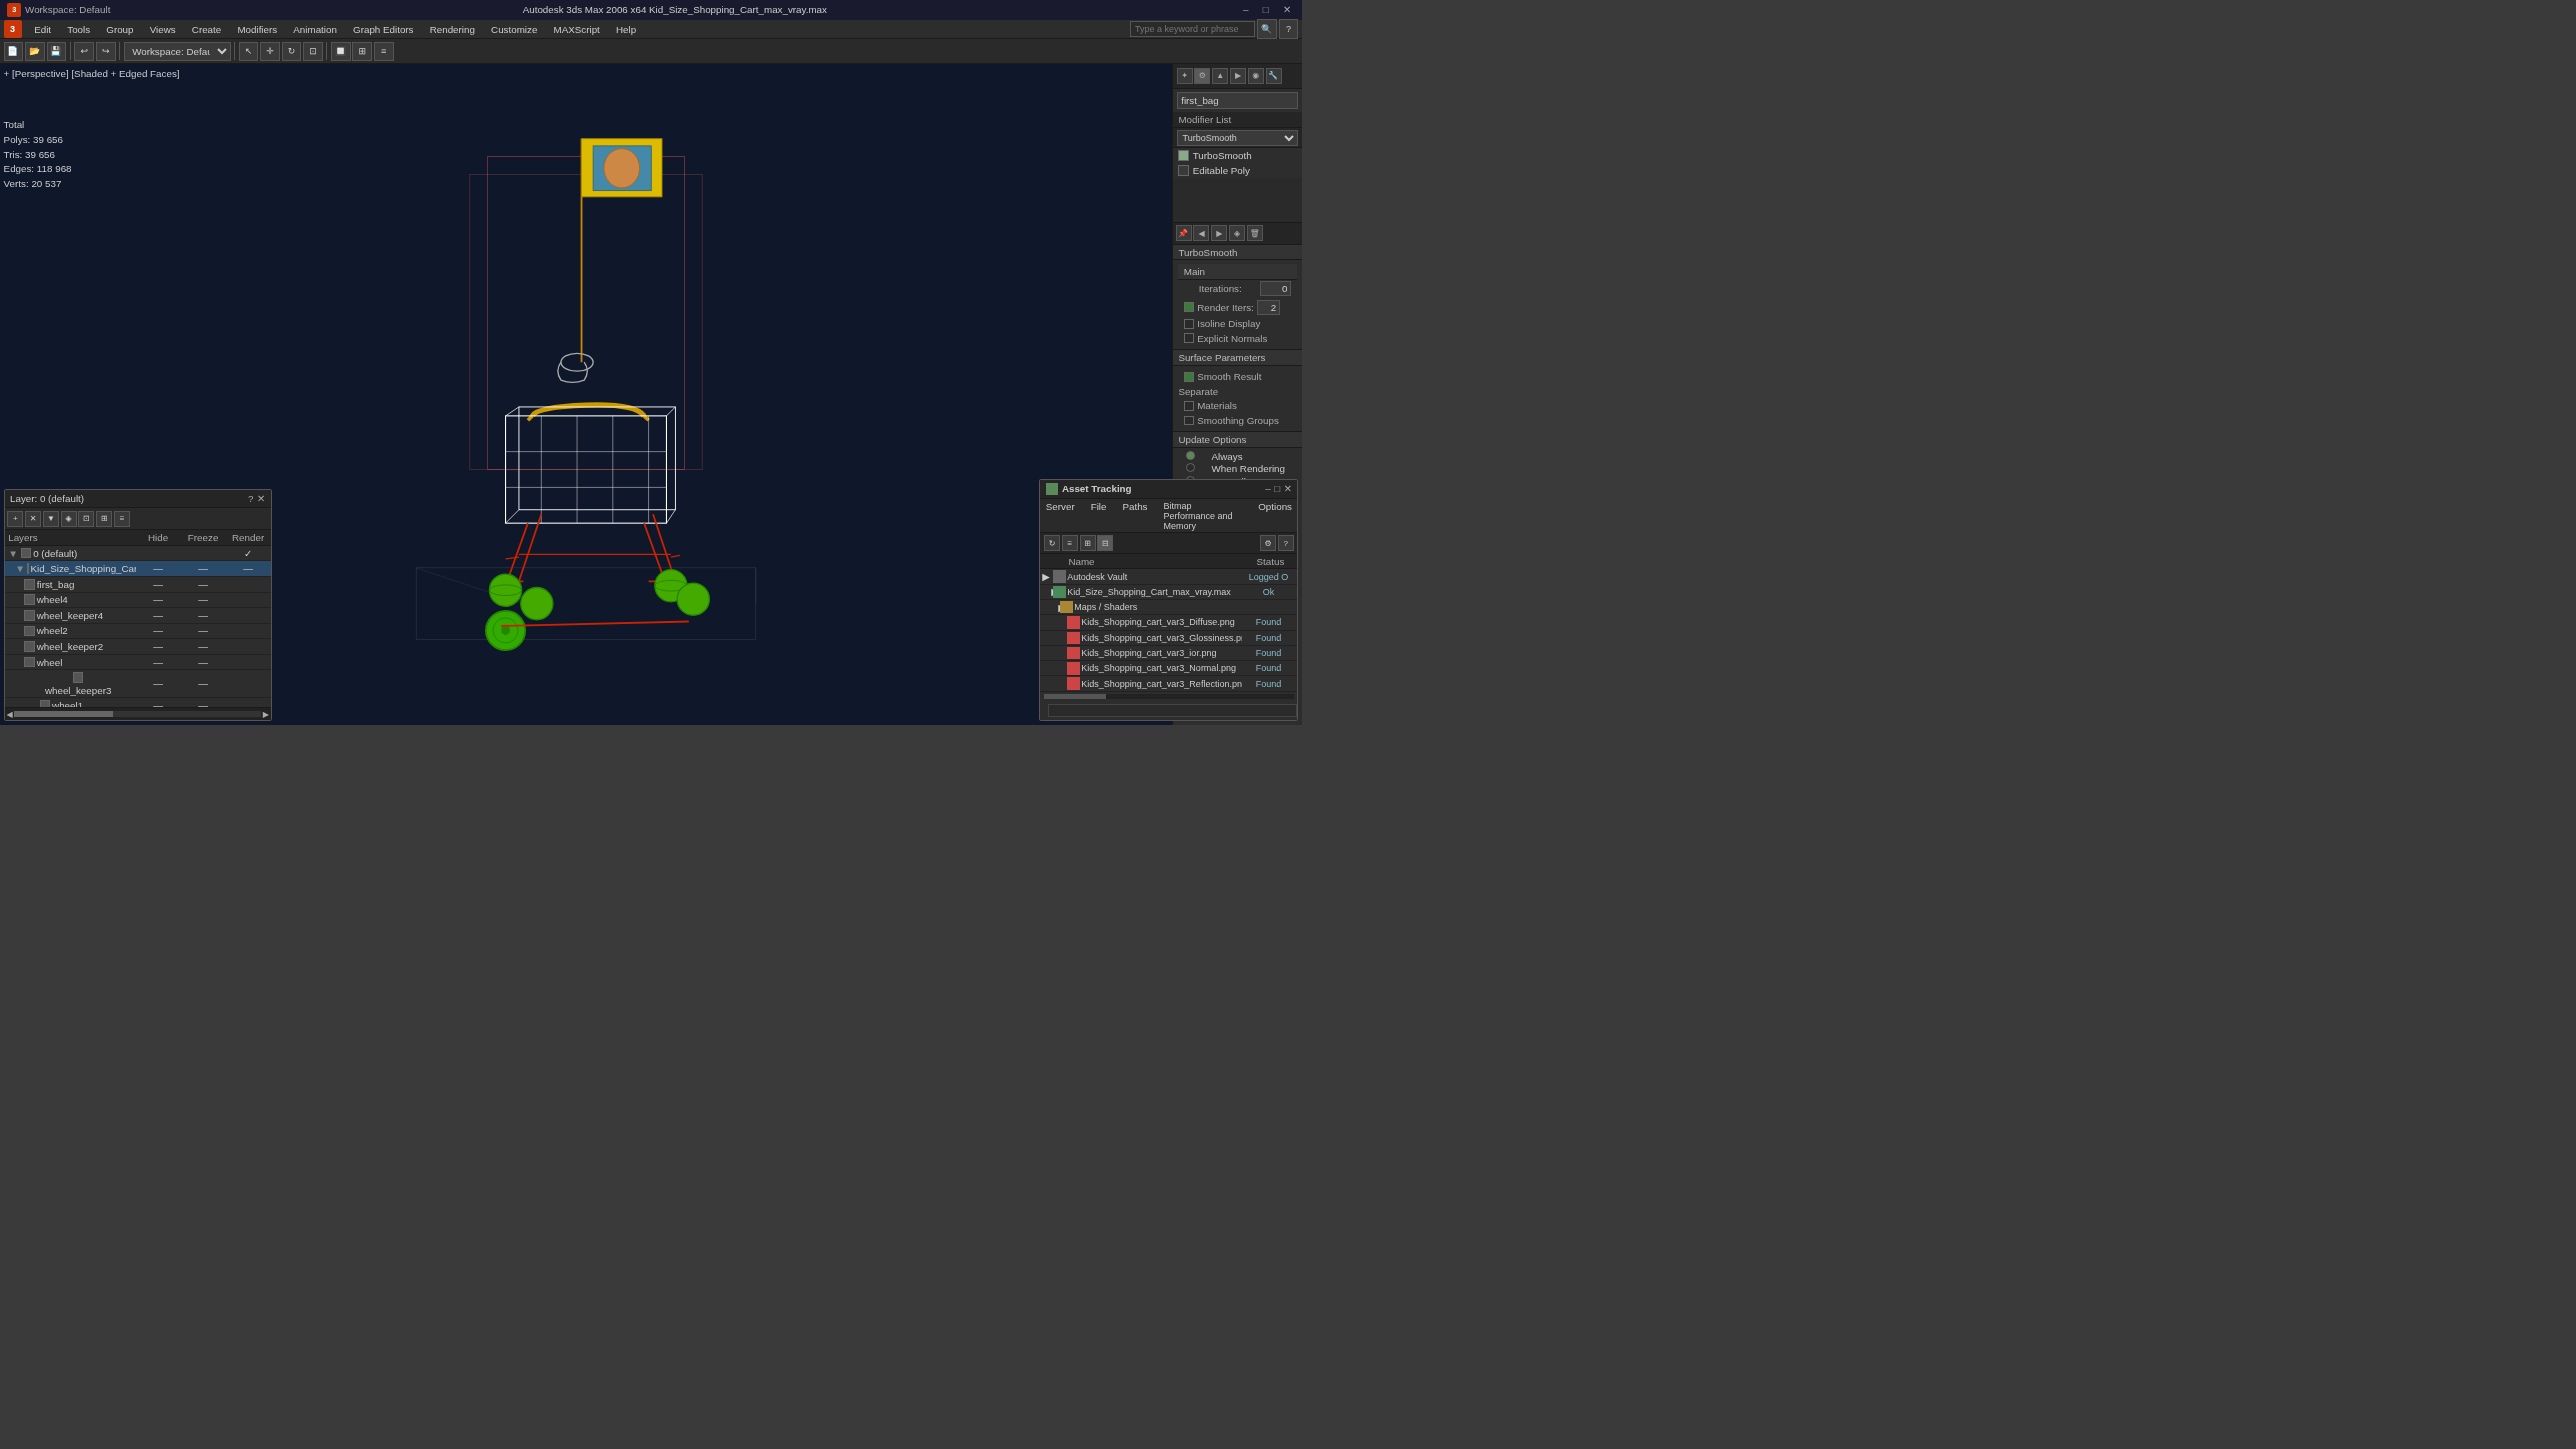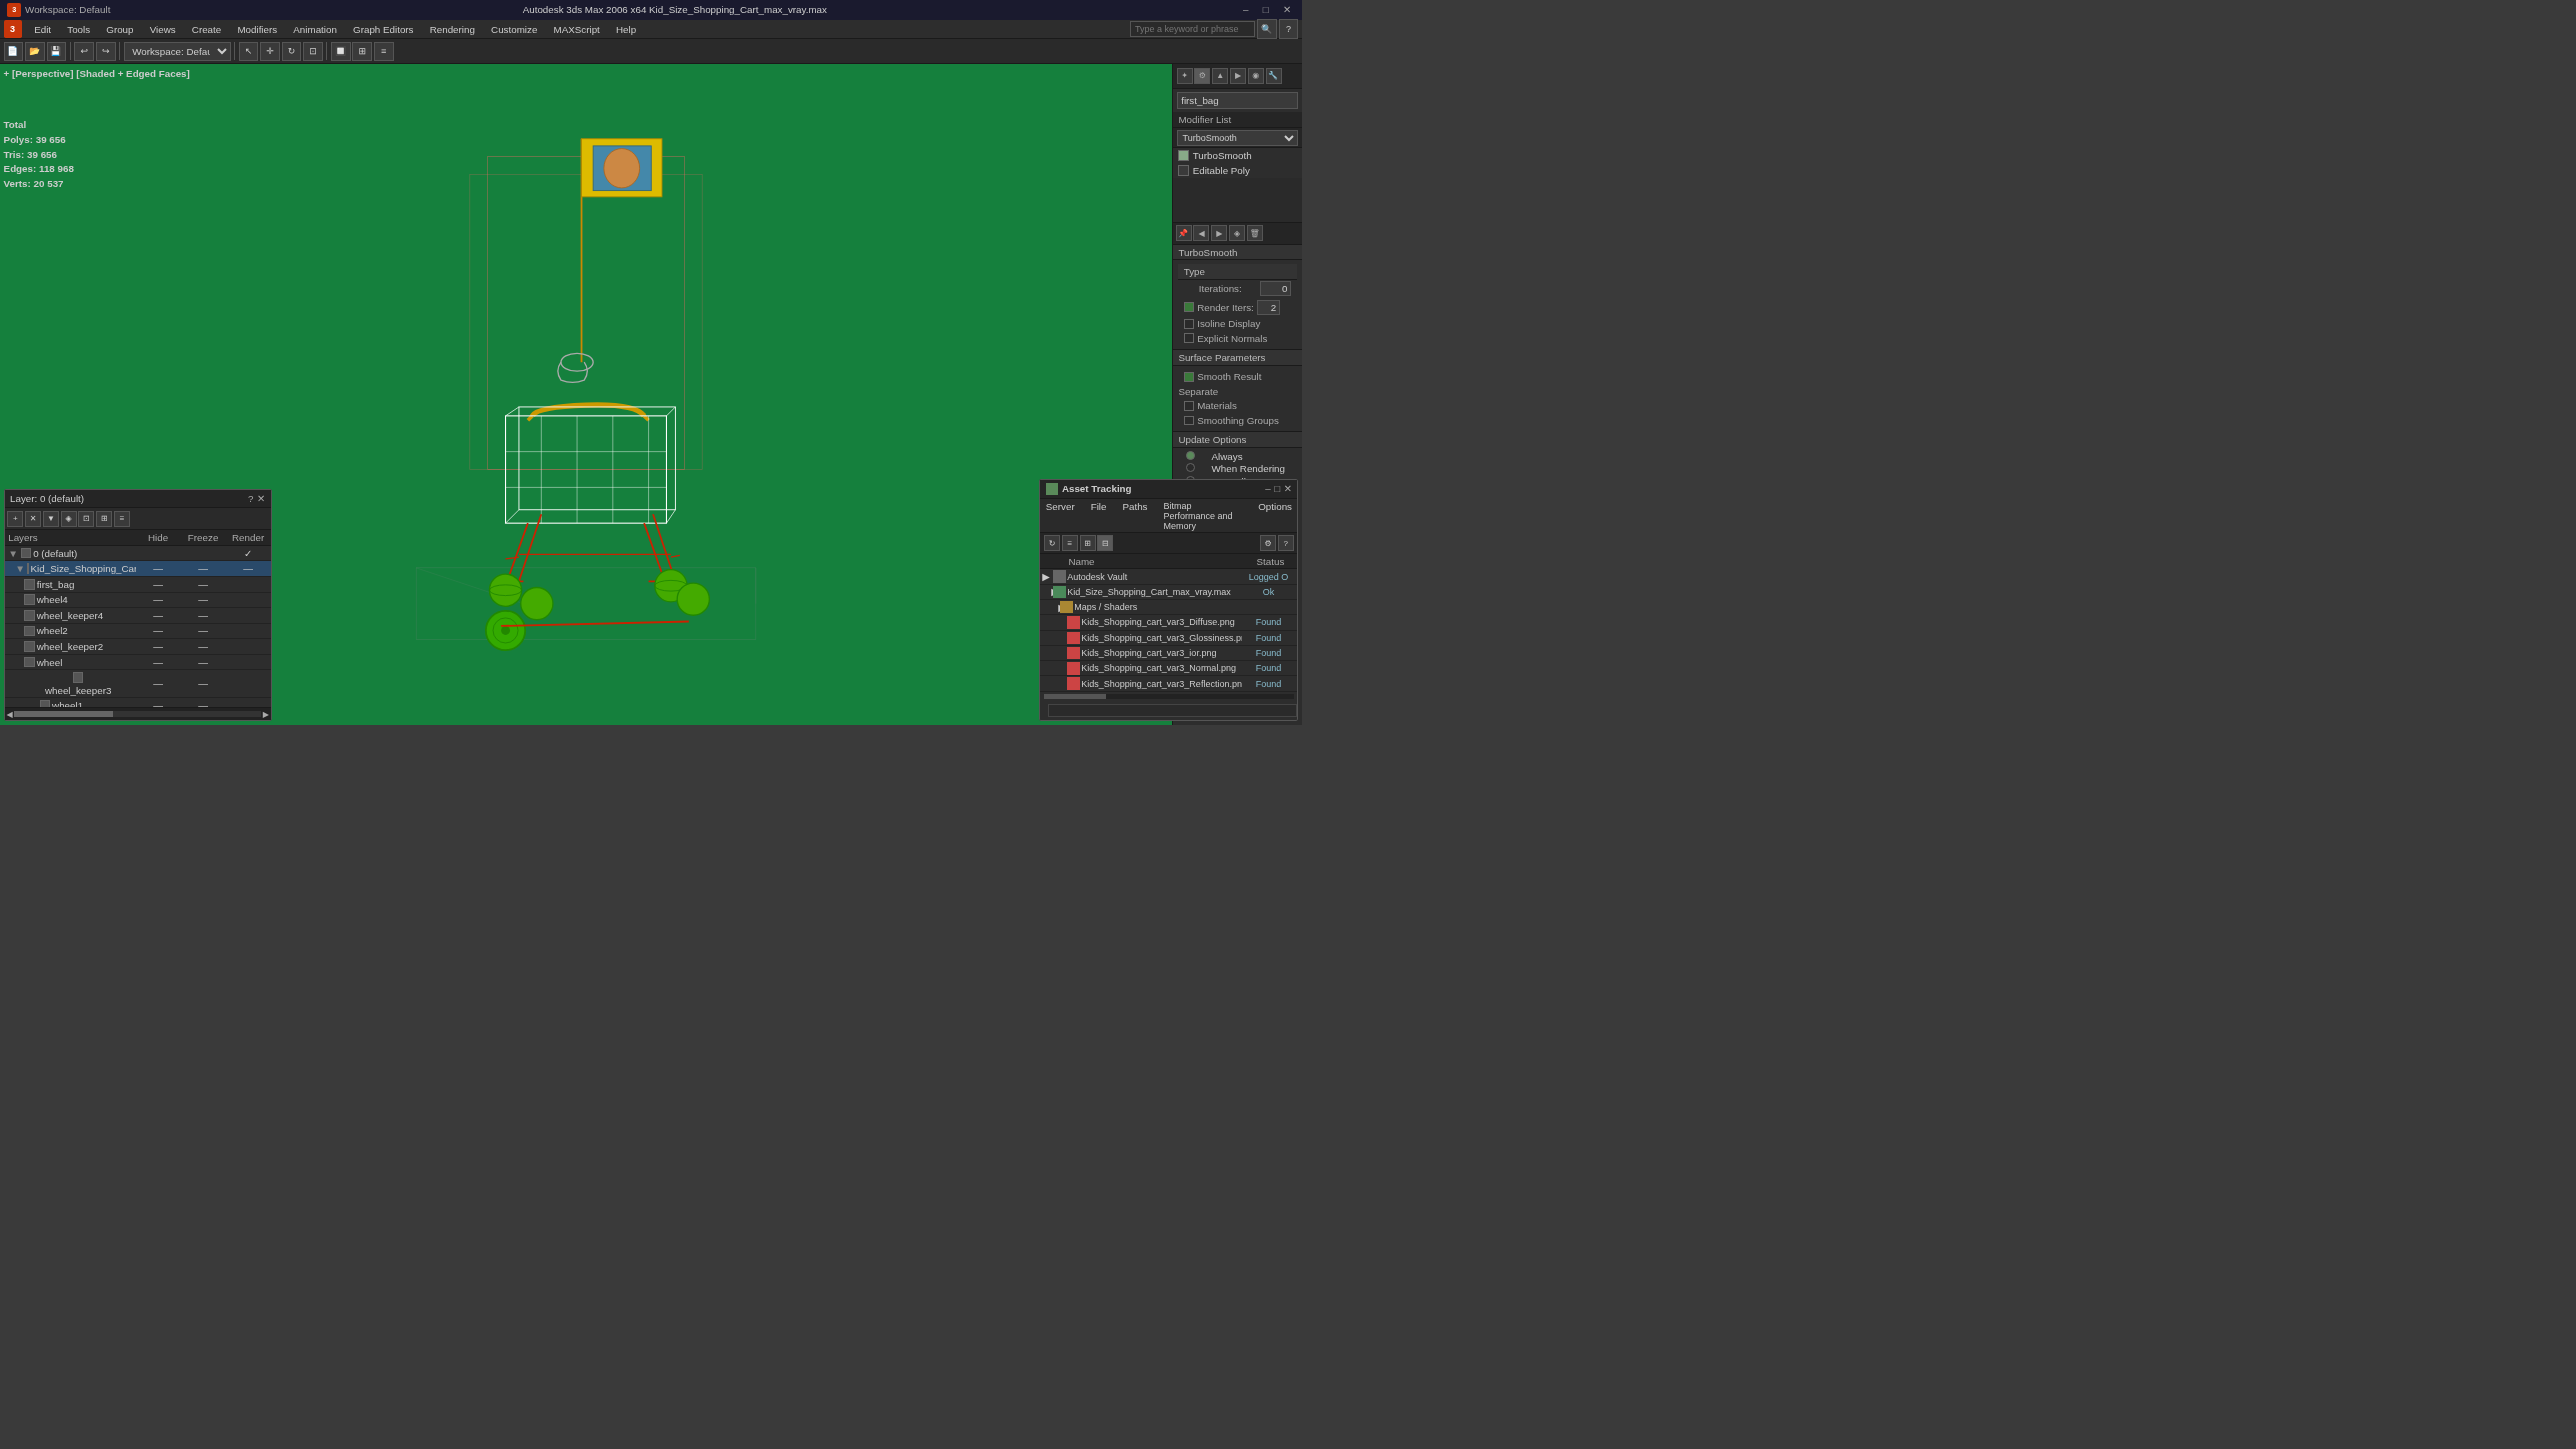--- a/index.html
+++ b/index.html
@@ -86,24 +86,23 @@
 
     
     #main-area {
       display: flex;
       height: calc(725px - 39px - 19.7px);
     }
 
     
     #viewport {
       flex: 1;
-      background: #15803d;
+      background: #0f172a;
       position: relative;
       overflow: hidden;
-      font-weight: bold;
     }
     #viewport-label {
       position: absolute;
       top: 3.6px; left: 3.6px;
       color: #ccc;
       font-size: 9.8px;
       z-index: 10;
     }
     #viewport-stats {
       position: absolute;
@@ -502,21 +501,21 @@
       <div class="rp-icon">▶</div>
       <div class="rp-icon">◈</div>
       <div class="rp-icon">🗑</div>
     </div>
 
     <div class="rpanel-section-title">
       <span>TurboSmooth</span>
     </div>
     <div class="rpanel-section">
       <div class="rpanel-section-title">
-        <span>Type</span>
+        <span>Main</span>
       </div>
       <div class="prop-row">
         <span class="prop-label">Iterations:</span>
         <input class="prop-value" type="text" value="0" style="">
       </div>
       <div class="checkbox-row">
         <span class="cb checked"></span>
         <span>Render Iters:</span>
         <input class="prop-value" type="text" style="width: 22.4px;" value="2">
       </div>

